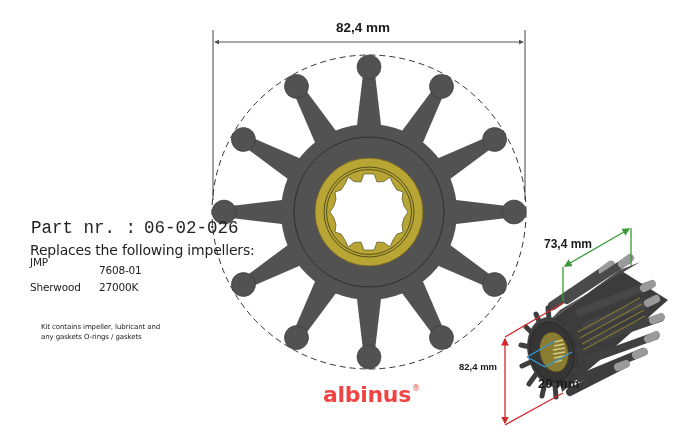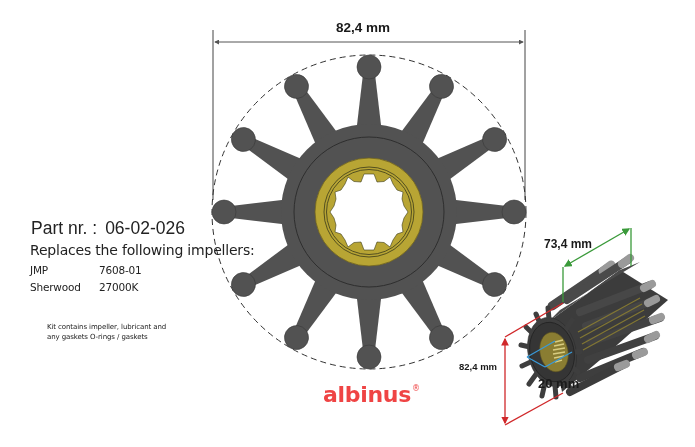--- a/index.html
+++ b/index.html
@@ -1,24 +1,24 @@
 <!DOCTYPE html>
 <html><head>
 <meta charset="utf-8">
 <style>
   html, body { margin:0; padding:0; background:#ffffff; }
   body { width:695px; height:447px; position:relative; overflow:hidden; font-family:"DejaVu Sans", sans-serif; color:#1a1a1a; }
   .abs { position:absolute; }
-  #part-title { left:31px; top:218px; font-family:Liberation Sans, sans-serif; font-size:17.5px; color:#222; white-space:nowrap; }
+  #part-title { left:31px; top:218px; font-family:Liberation Mono, monospace; font-size:17.5px; color:#222; white-space:nowrap; }
   #part-title .num { margin-left:8px; }
   #replaces { left:30px; top:242px; font-size:14px; color:#222; white-space:nowrap; letter-spacing:-0.2px; }
   .rep-row { position:absolute; font-size:10.5px; color:#222; white-space:nowrap; letter-spacing:-0.2px; }
   .rep-brand { left:30px; }
   .rep-code { left:99px; }
-  #kit-note { left:47px; top:322px; font-size:7px; line-height:10px; color:#222; letter-spacing:-0.1px; }
+  #kit-note { left:41px; top:322px; font-size:7px; line-height:10px; color:#222; letter-spacing:-0.1px; }
   #logo { left:323px; top:382px; font-family:"DejaVu Sans", sans-serif; font-weight:bold; font-size:22px; color:#ef4444; letter-spacing:-0.3px; }
   #logo sup { font-size:8px; font-weight:normal; vertical-align:top; position:relative; top:2px; margin-left:1px; }
   .dim { font-family:"Liberation Sans", sans-serif; color:#1a1a1a; white-space:nowrap;font-weight:bold; }
   svg { position:absolute; left:0; top:0; }
 </style>
 </head>
 <body>
 
 <svg width="695" height="447" viewBox="0 0 695 447">
   <defs>
@@ -171,21 +171,21 @@
 <div class="abs dim" style="left:544px; top:237px; font-size:12px;">73,4 mm</div>
 <div class="abs dim" style="left:459px; top:361px; font-size:9.5px;">82,4 mm</div>
 <div class="abs dim" style="left:538px; top:376px; font-size:13px;">20 mm</div>
 
 <div id="part-title" class="abs">
   <span>Part nr. :</span><span class="num">06-02-026</span>
 </div>
 <div id="replaces" class="abs">Replaces the following impellers:</div>
 
 <div>
-  <div class="rep-row rep-brand" style="top:264px;">JMP</div>
+  <div class="rep-row rep-brand" style="top:256px;">JMP</div>
   <div class="rep-row rep-code" style="top:264px;">7608-01</div>
   <div class="rep-row rep-brand" style="top:281px;">Sherwood</div>
   <div class="rep-row rep-code" style="top:281px;">27000K</div>
 </div>
 
 <div id="kit-note" class="abs">
   <div>Kit contains impeller, lubricant and</div>
   <div>any gaskets O-rings / gaskets</div>
 </div>
 

